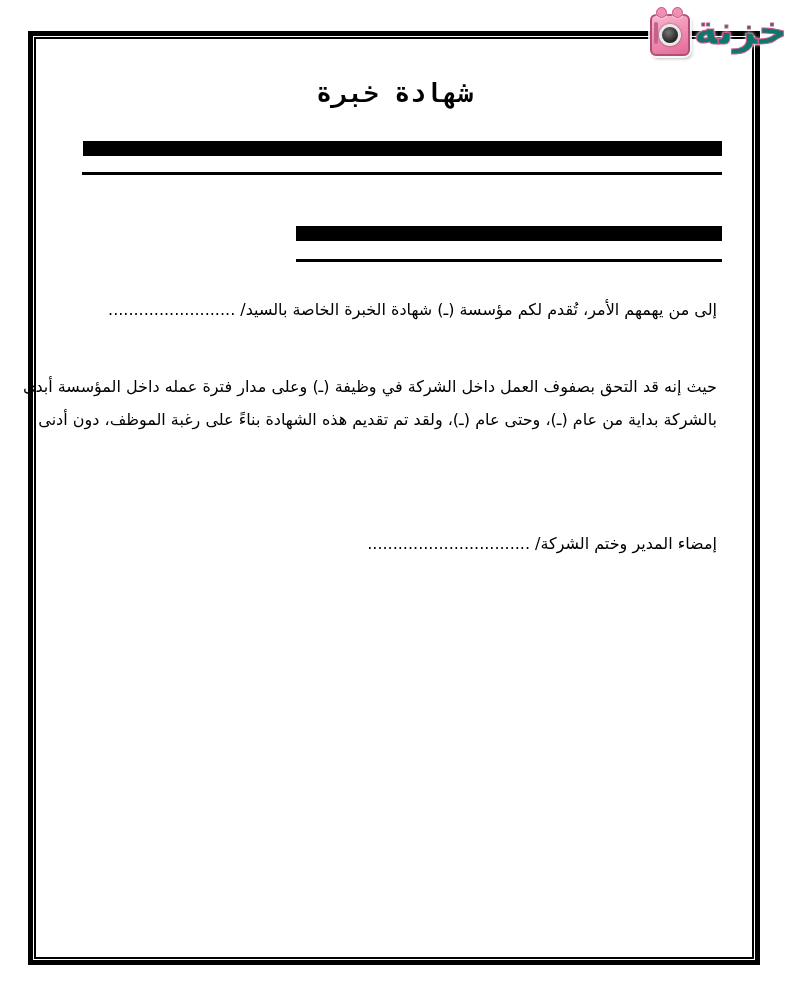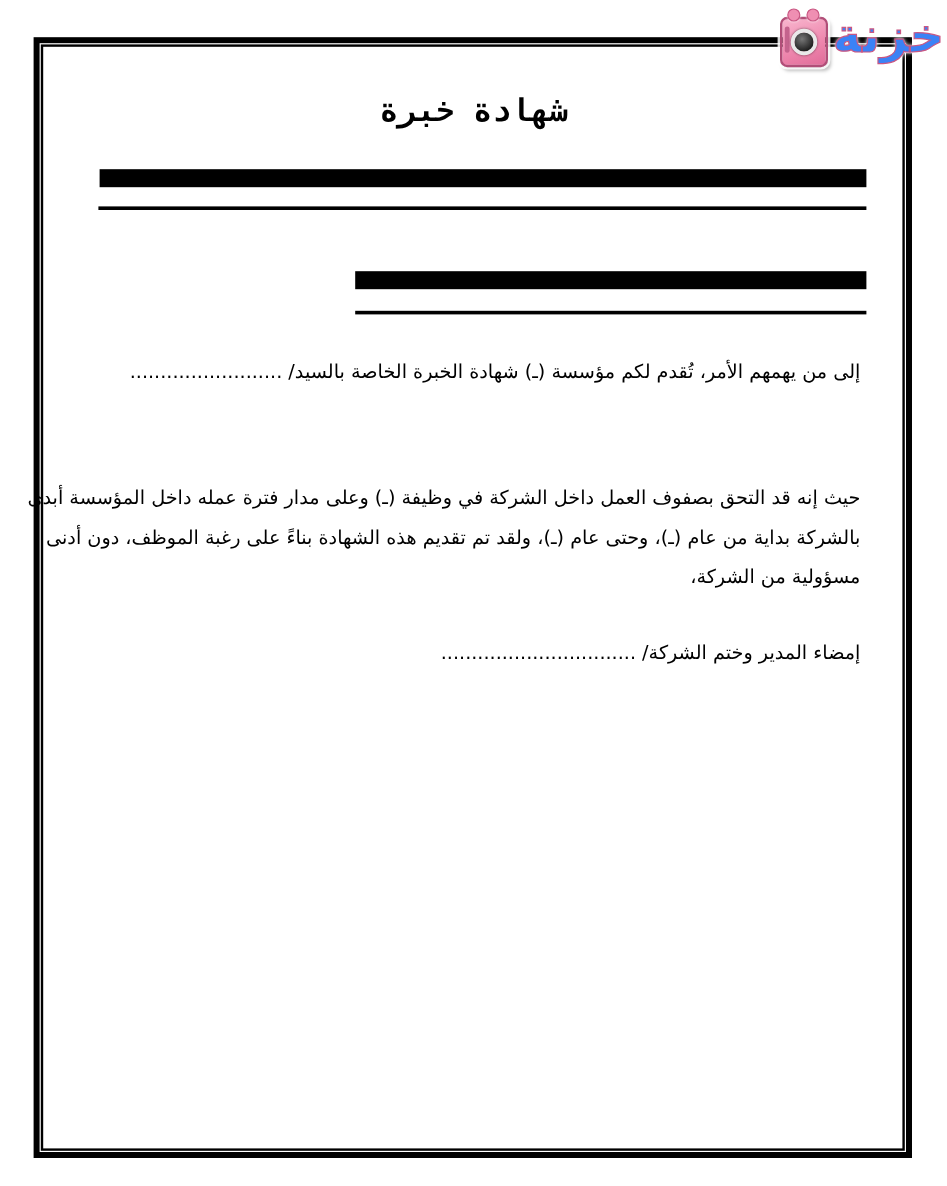--- a/index.html
+++ b/index.html
@@ -15,21 +15,21 @@
   .frame-inner{
     position:absolute;inset:1px;border:2px solid #000;
   }
   
   .logo{
     position:absolute;top:0px;right:2px;height:60px;z-index:10;
     display:flex;align-items:center;direction:rtl;gap:4px;
   }
   .logo-text{
     font-size:40px;font-weight:bold;line-height:56px;
-    color:#3b82f6;-webkit-text-stroke:1px #c95783;
+    color:#0f766e;-webkit-text-stroke:1px #c95783;
     text-shadow:0 0 2px #fff,0 0 4px #fff,0 1px 1px rgba(255,255,255,.9);
     letter-spacing:1px;
   }
   .safe{
     position:relative;width:36px;height:38px;margin-top:10px;
     background:linear-gradient(160deg,#f8b6ce 0%,#ee86ad 60%,#e06c99 100%);
     border:2px solid #b14e78;border-radius:6px;
     box-shadow:0 0 0 2px rgba(255,255,255,.85),2px 3px 3px rgba(0,0,0,.25);
   }
   .safe-dial{
@@ -59,21 +59,21 @@
   .bar{position:absolute;background:#000;}
   .bar-full   {left:83px; top:141px;width:639px;height:15px;}
   .rule-full  {left:82px; top:172px;width:640px;height:3px;}
   .bar-half   {left:296px;top:226px;width:426px;height:15px;}
   .rule-half  {left:296px;top:259px;width:426px;height:3px;}
   .textblock{
     position:absolute;left:72px;width:645px;direction:rtl;
     color:#000;font-size:16px;line-height:33px;
   }
   .intro{top:293px;text-align:right;white-space:nowrap;}
-  .bodypar{top:370px;margin-top:28px;}
+  .bodypar{top:370px;}
   .body-line{
     white-space:nowrap;text-align:justify;text-align-last:justify;
     height:33px;overflow:visible;
   }
   .body-line.last{text-align:right;text-align-last:right;}
   .signature{top:527px;text-align:right;white-space:nowrap;}
 </style>
 </head>
 <body>
 
@@ -98,16 +98,15 @@
 <div class="bar bar-full"></div>
 <div class="bar rule-full"></div>
 <div class="bar bar-half"></div>
 <div class="bar rule-half"></div>
 
 <div class="textblock intro">إلى من يهمهم الأمر، تُقدم لكم مؤسسة (ـ) شهادة الخبرة الخاصة بالسيد/ .........................</div>
 
 <div class="textblock bodypar">
   <div class="body-line">حيث إنه قد التحق بصفوف العمل داخل الشركة في وظيفة (ـ) وعلى مدار فترة عمله داخل المؤسسة أبدى</div>
   <div class="body-line">بالشركة بداية من عام (ـ)، وحتى عام (ـ)، ولقد تم تقديم هذه الشهادة بناءً على رغبة الموظف، دون أدنى</div>
-  <div class="body-line last">مسؤولية من الشركة،</div>
 </div>
 
 <div class="textblock signature">إمضاء المدير وختم الشركة/ ................................</div>
 
 </body></html>

